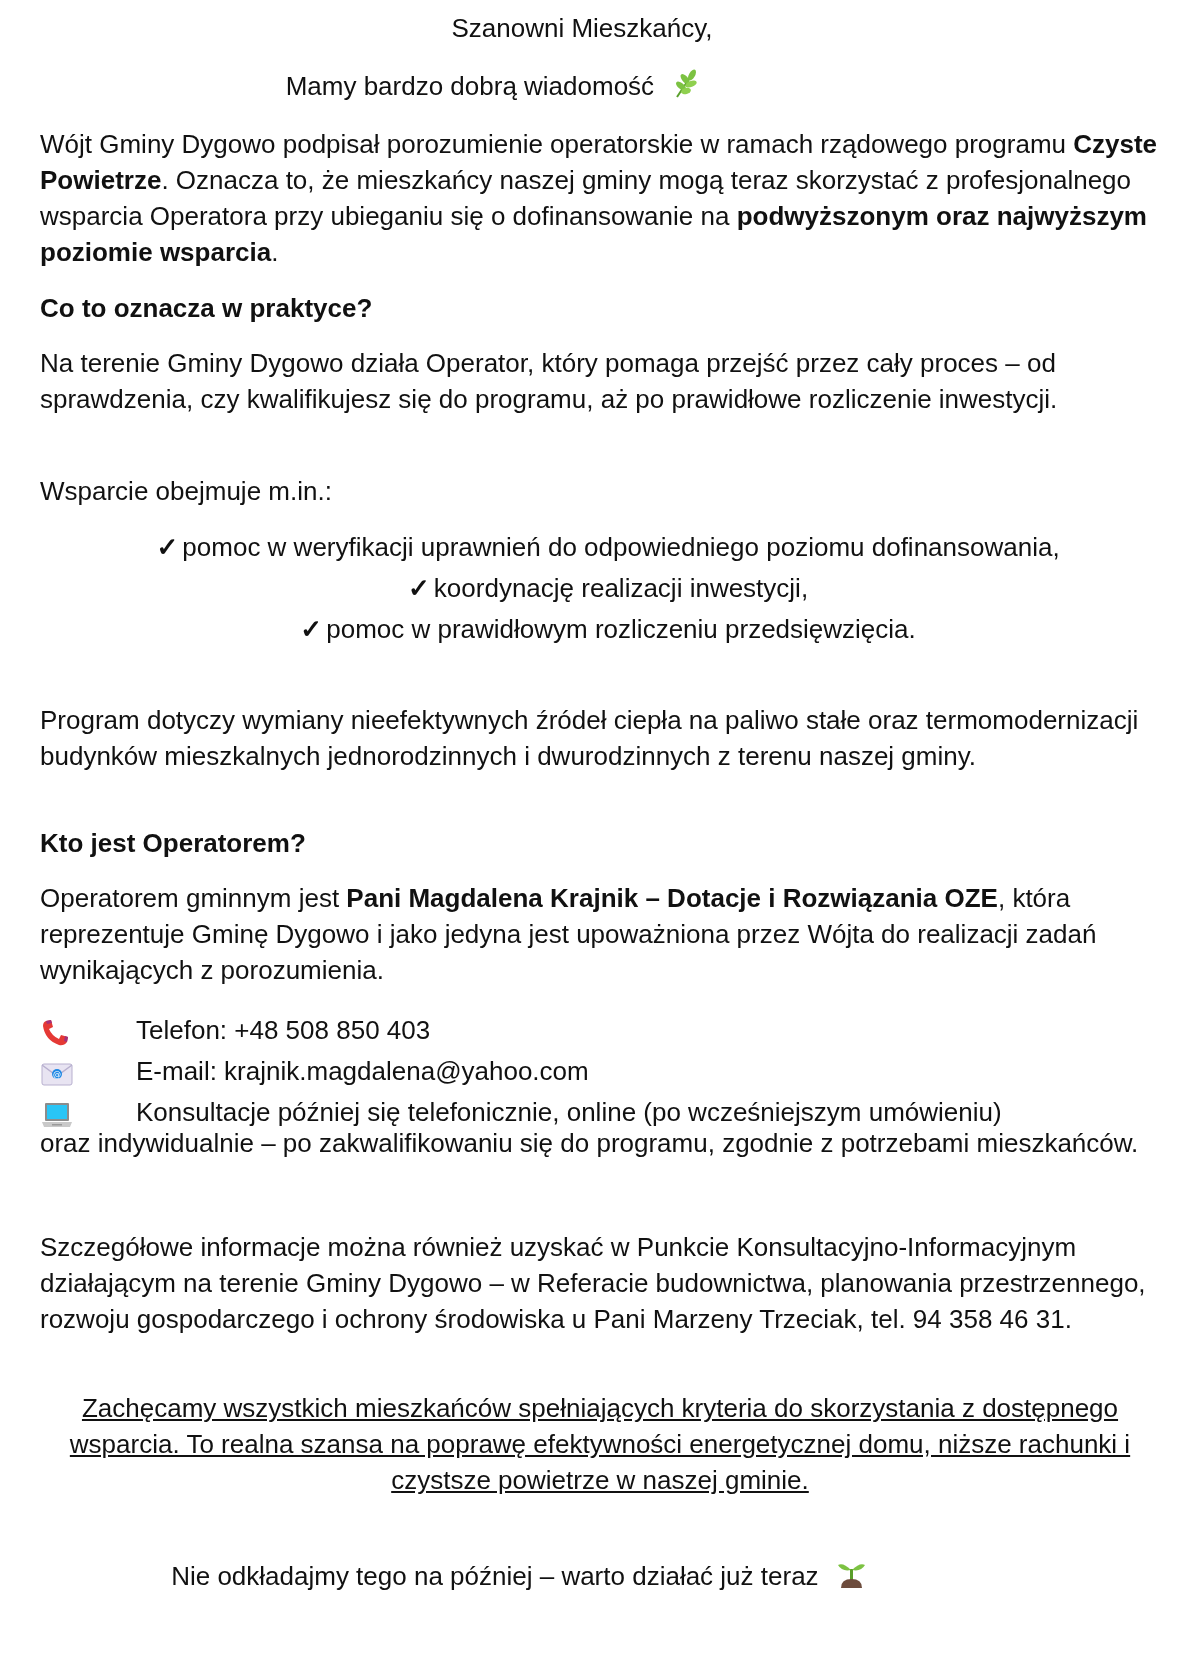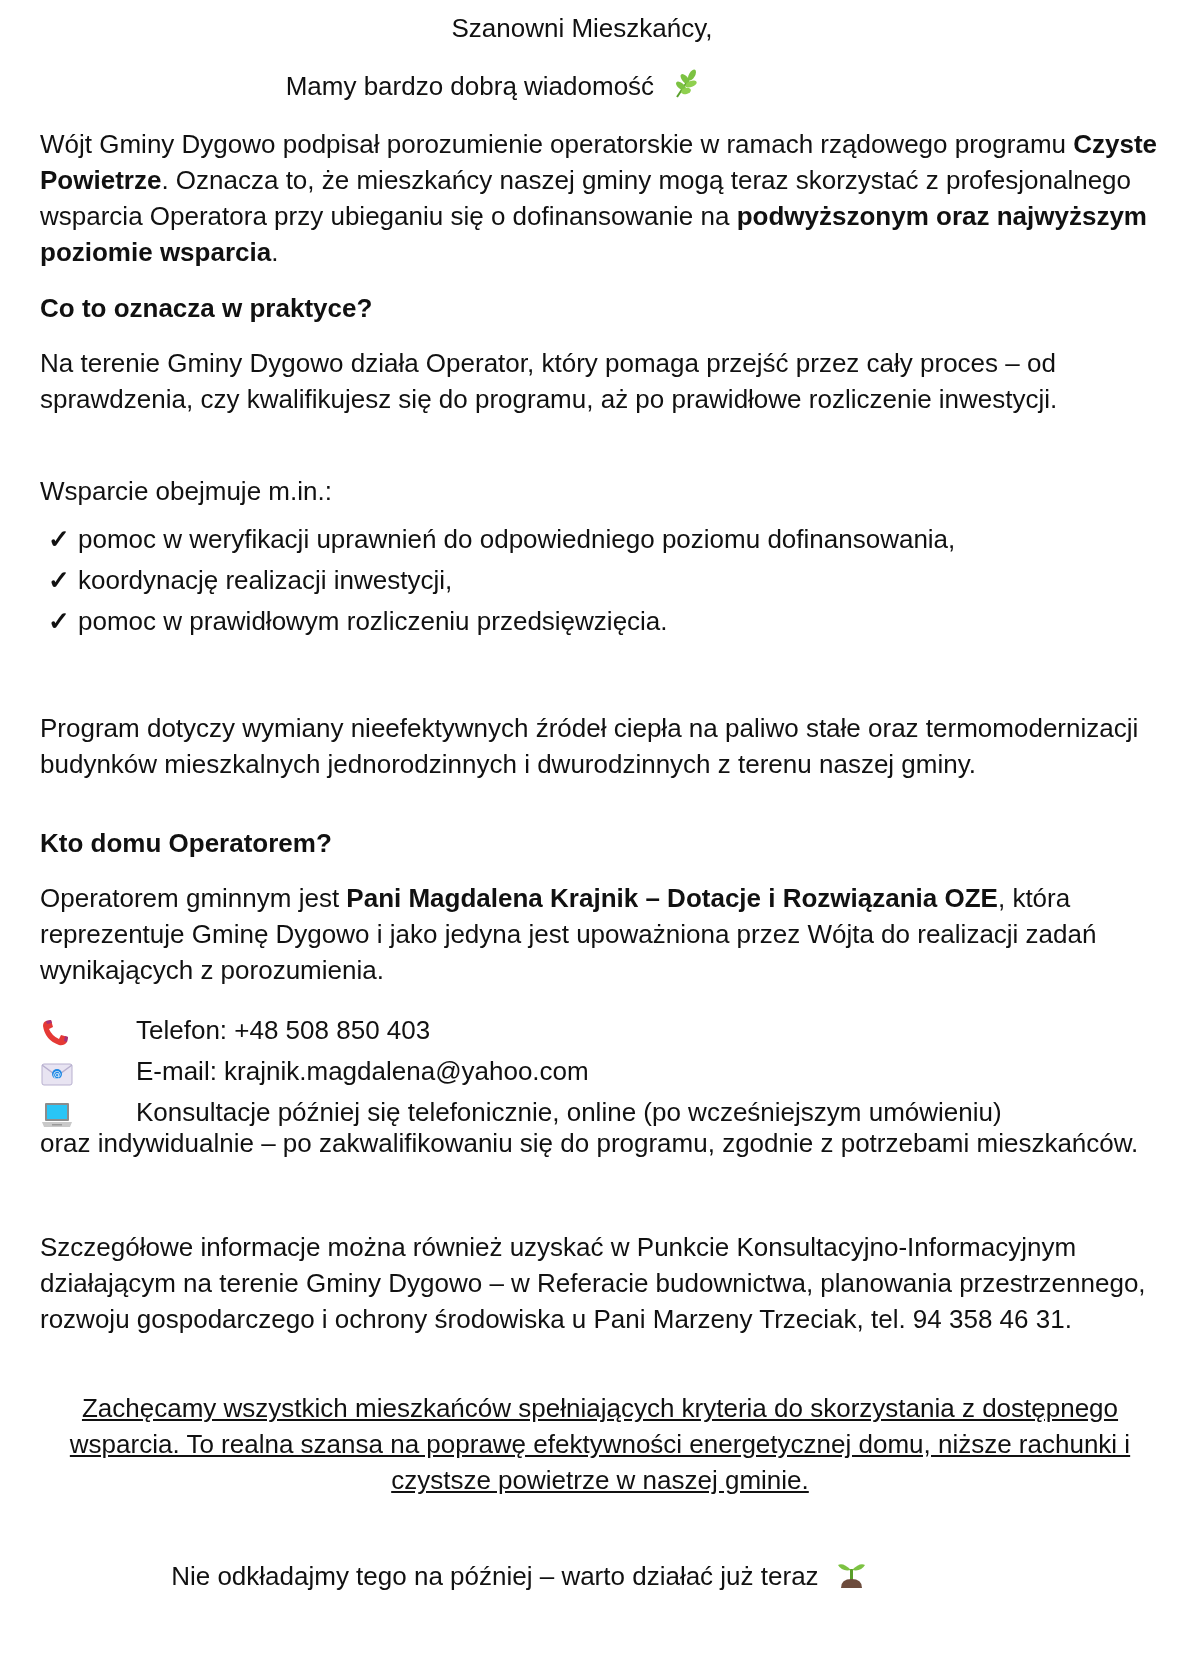--- a/index.html
+++ b/index.html
@@ -19,23 +19,23 @@
     b { font-weight: bold; }
     .abs { position: absolute; left: 8px; right: 0; }
     .greeting { top: 10px; left: -32px; width: 1164px; }
     .news { top: 68px; left: -32px; width: 985px; }
     .intro { top: 126px; }
     .h1 { top: 290px; font-weight: bold; }
     .practice { top: 345px; }
     .support-lead { top: 473px; }
     .bullets { top: 513px; }
     .bullets li { list-style: none; height: 41px; line-height: 36px; }
-    .bullets ul { margin: 8px; padding: 0; }
+    .bullets ul { margin: 16px; padding: 0; text-align: center; }
     .check { display: inline-block; width: 30px; font-weight: bold; }
-    .program { top: 702px; margin-top: 8px; }
+    .program { top: 702px; }
     .h2 { top: 825px; font-weight: bold; }
     .operator { top: 880px; }
     .contacts { top: 1007px; }
     .contact-row { height: 41px; display: flex; align-items: flex-end; gap: 48px; }
     .icon { display: inline-block; width: 36px; height: 30px; margin-right: 12px; position: relative; }
     .details { top: 1229px; }
     .closing { top: 1390px; left: -32px; width: 1200px; text-decoration: underline; }
     .final { top: 1558px; left: -32px; width: 1037px; }
     .inline-emoji { display: inline-block; vertical-align: middle; margin-left: 10px; }
   </style>
@@ -73,21 +73,21 @@
   <div class="abs bullets">
     <ul>
       <li><span class="check">✓</span><span>pomoc w weryfikacji uprawnień do odpowiedniego poziomu dofinansowania,</span></li>
       <li><span class="check">✓</span><span>koordynację realizacji inwestycji,</span></li>
       <li><span class="check">✓</span><span>pomoc w prawidłowym rozliczeniu przedsięwzięcia.</span></li>
     </ul>
   </div>
 
   <p class="abs program">Program dotyczy wymiany nieefektywnych źródeł ciepła na paliwo stałe oraz termomodernizacji budynków mieszkalnych jednorodzinnych i dwurodzinnych z terenu naszej gminy.</p>
 
-  <p class="abs h2">Kto domu Operatorem?</p>
+  <p class="abs h2">Kto jest Operatorem?</p>
 
   <p class="abs operator">
     <span>Operatorem gminnym jest </span><b>Pani Magdalena Krajnik – Dotacje i Rozwiązania OZE</b><span>, która reprezentuje Gminę Dygowo i jako jedyna jest upoważniona przez Wójta do realizacji zadań wynikających z porozumienia.</span>
   </p>
 
   <div class="abs contacts">
     <div class="contact-row">
       <span class="icon">
         <svg width="32" height="30" viewBox="0 0 32 30">
           <path d="M6 3 L11 2 L13 9 L9 11 Q12 18 19 21 L21 17 L28 19 L27 24 Q24 28 19 27 Q5 22 3 8 Q3 4 6 3 Z" fill="#e53935"></path>

